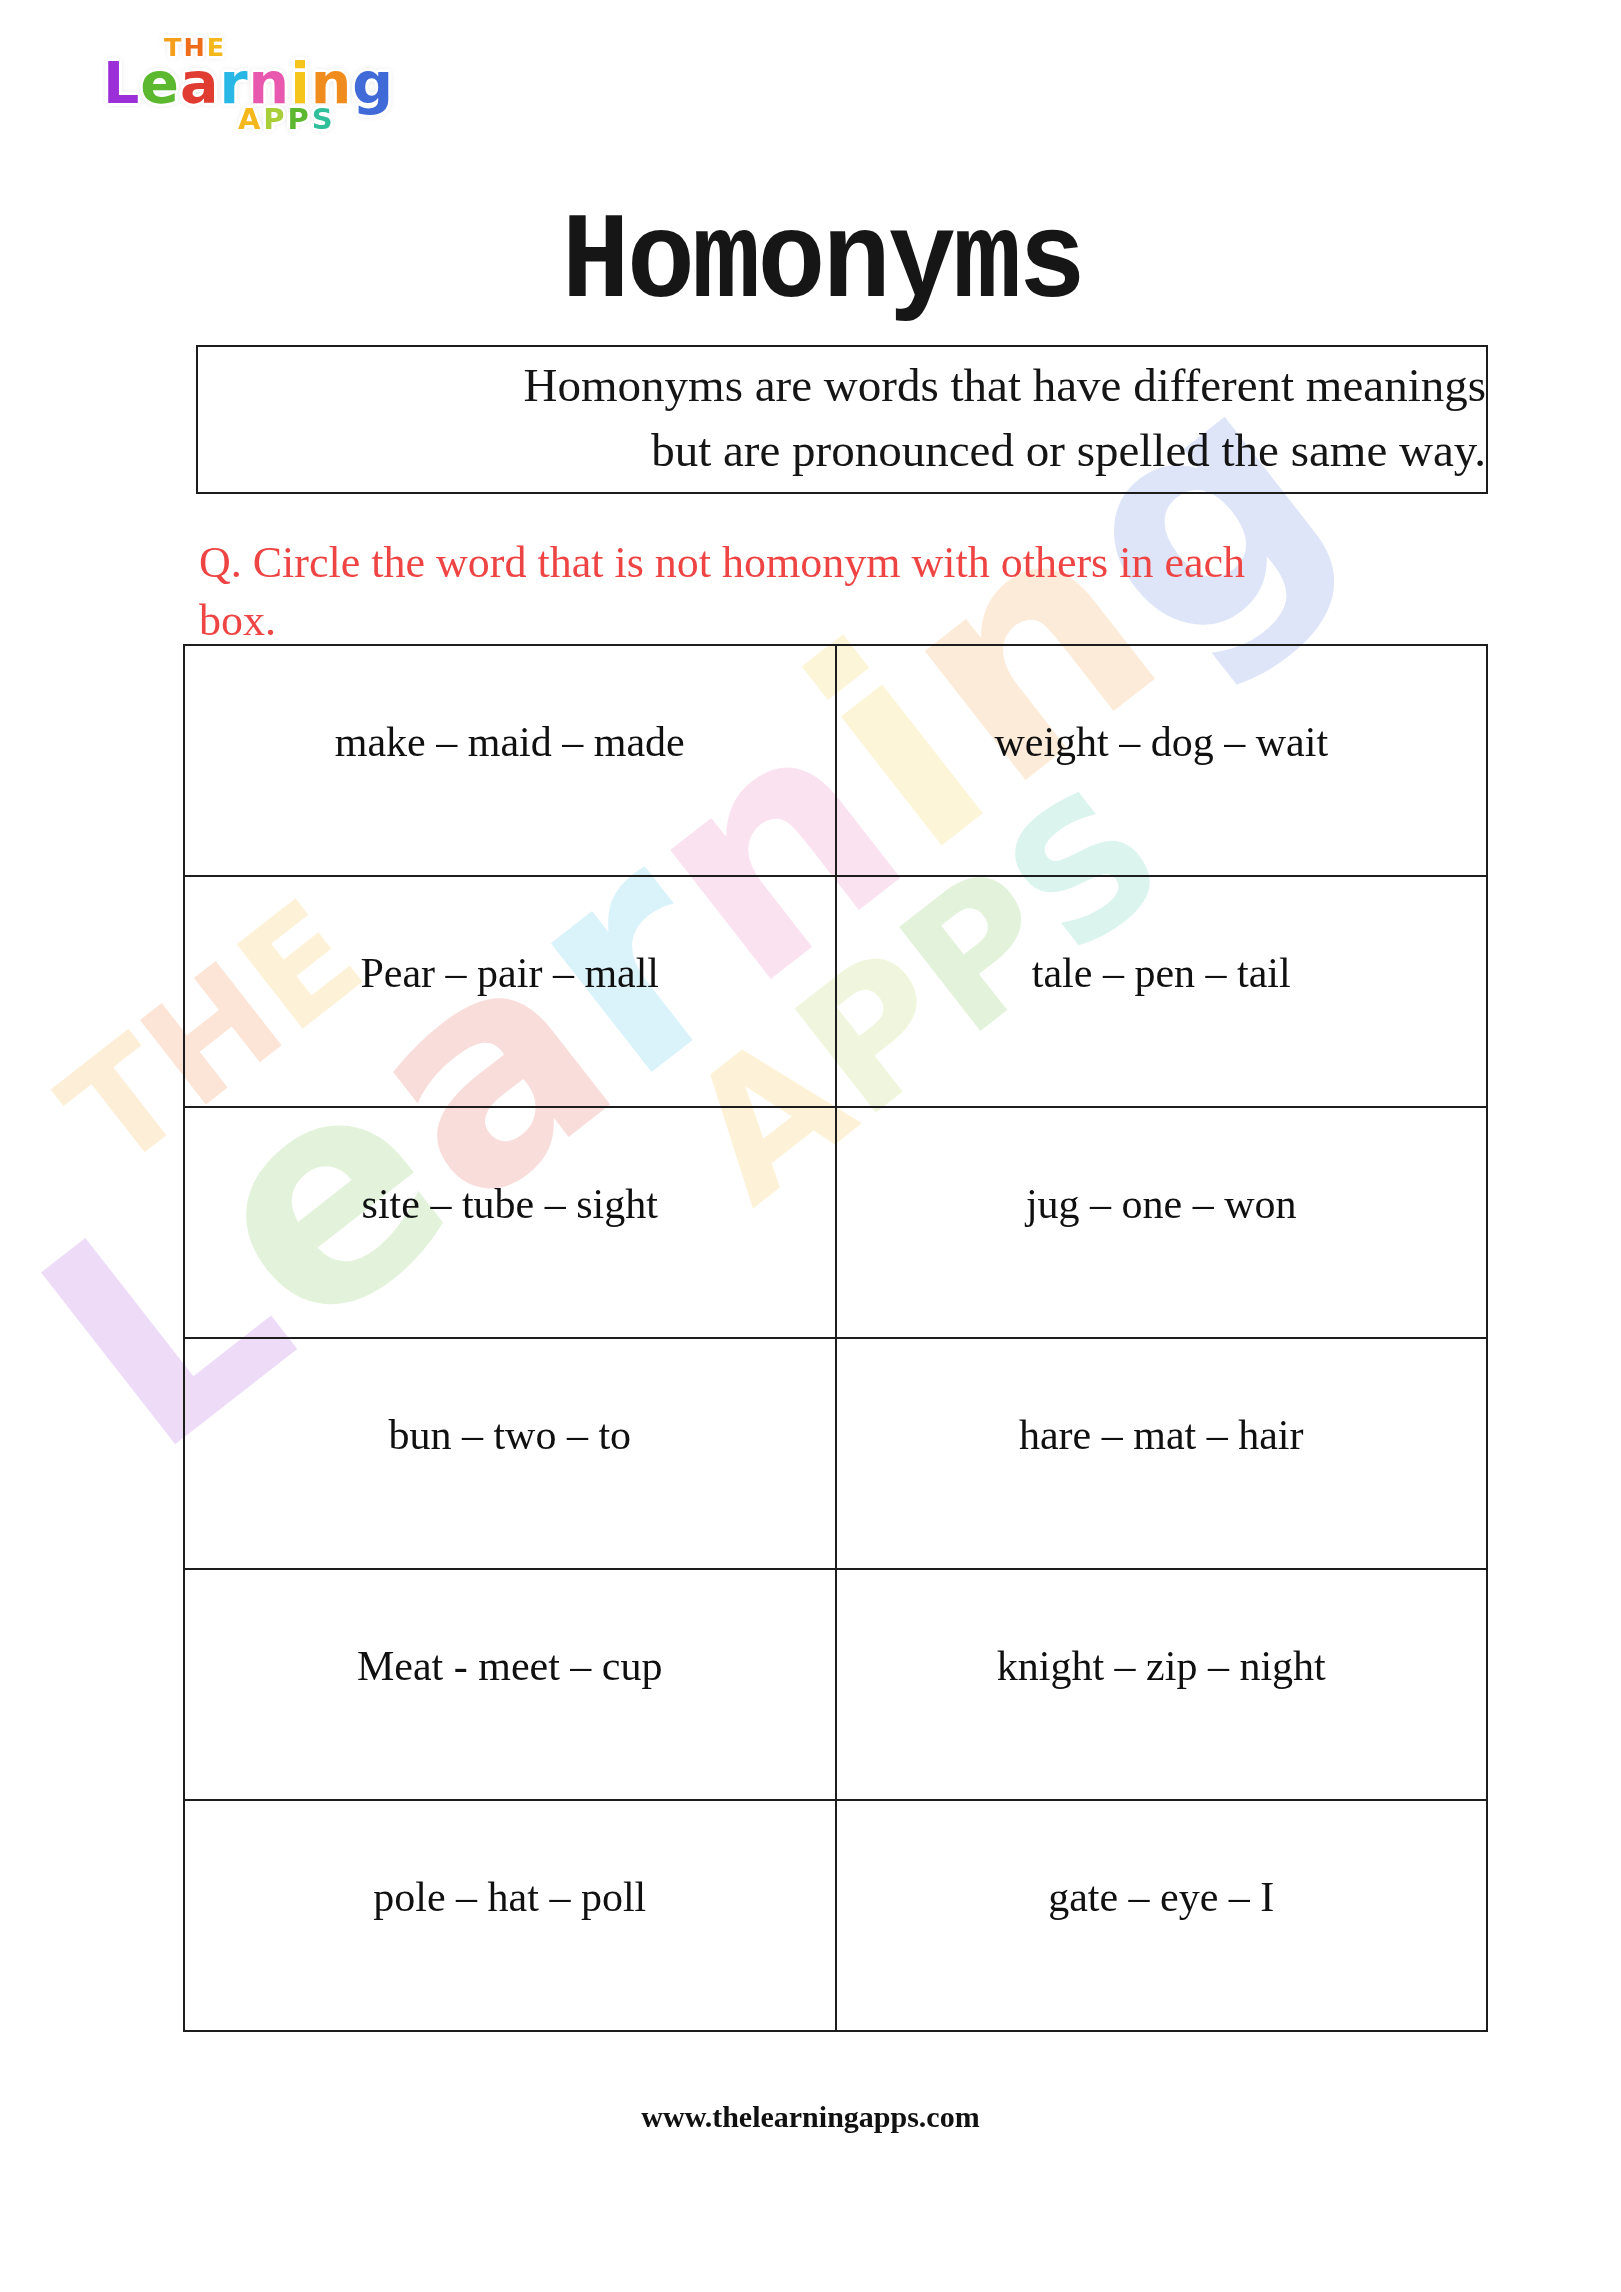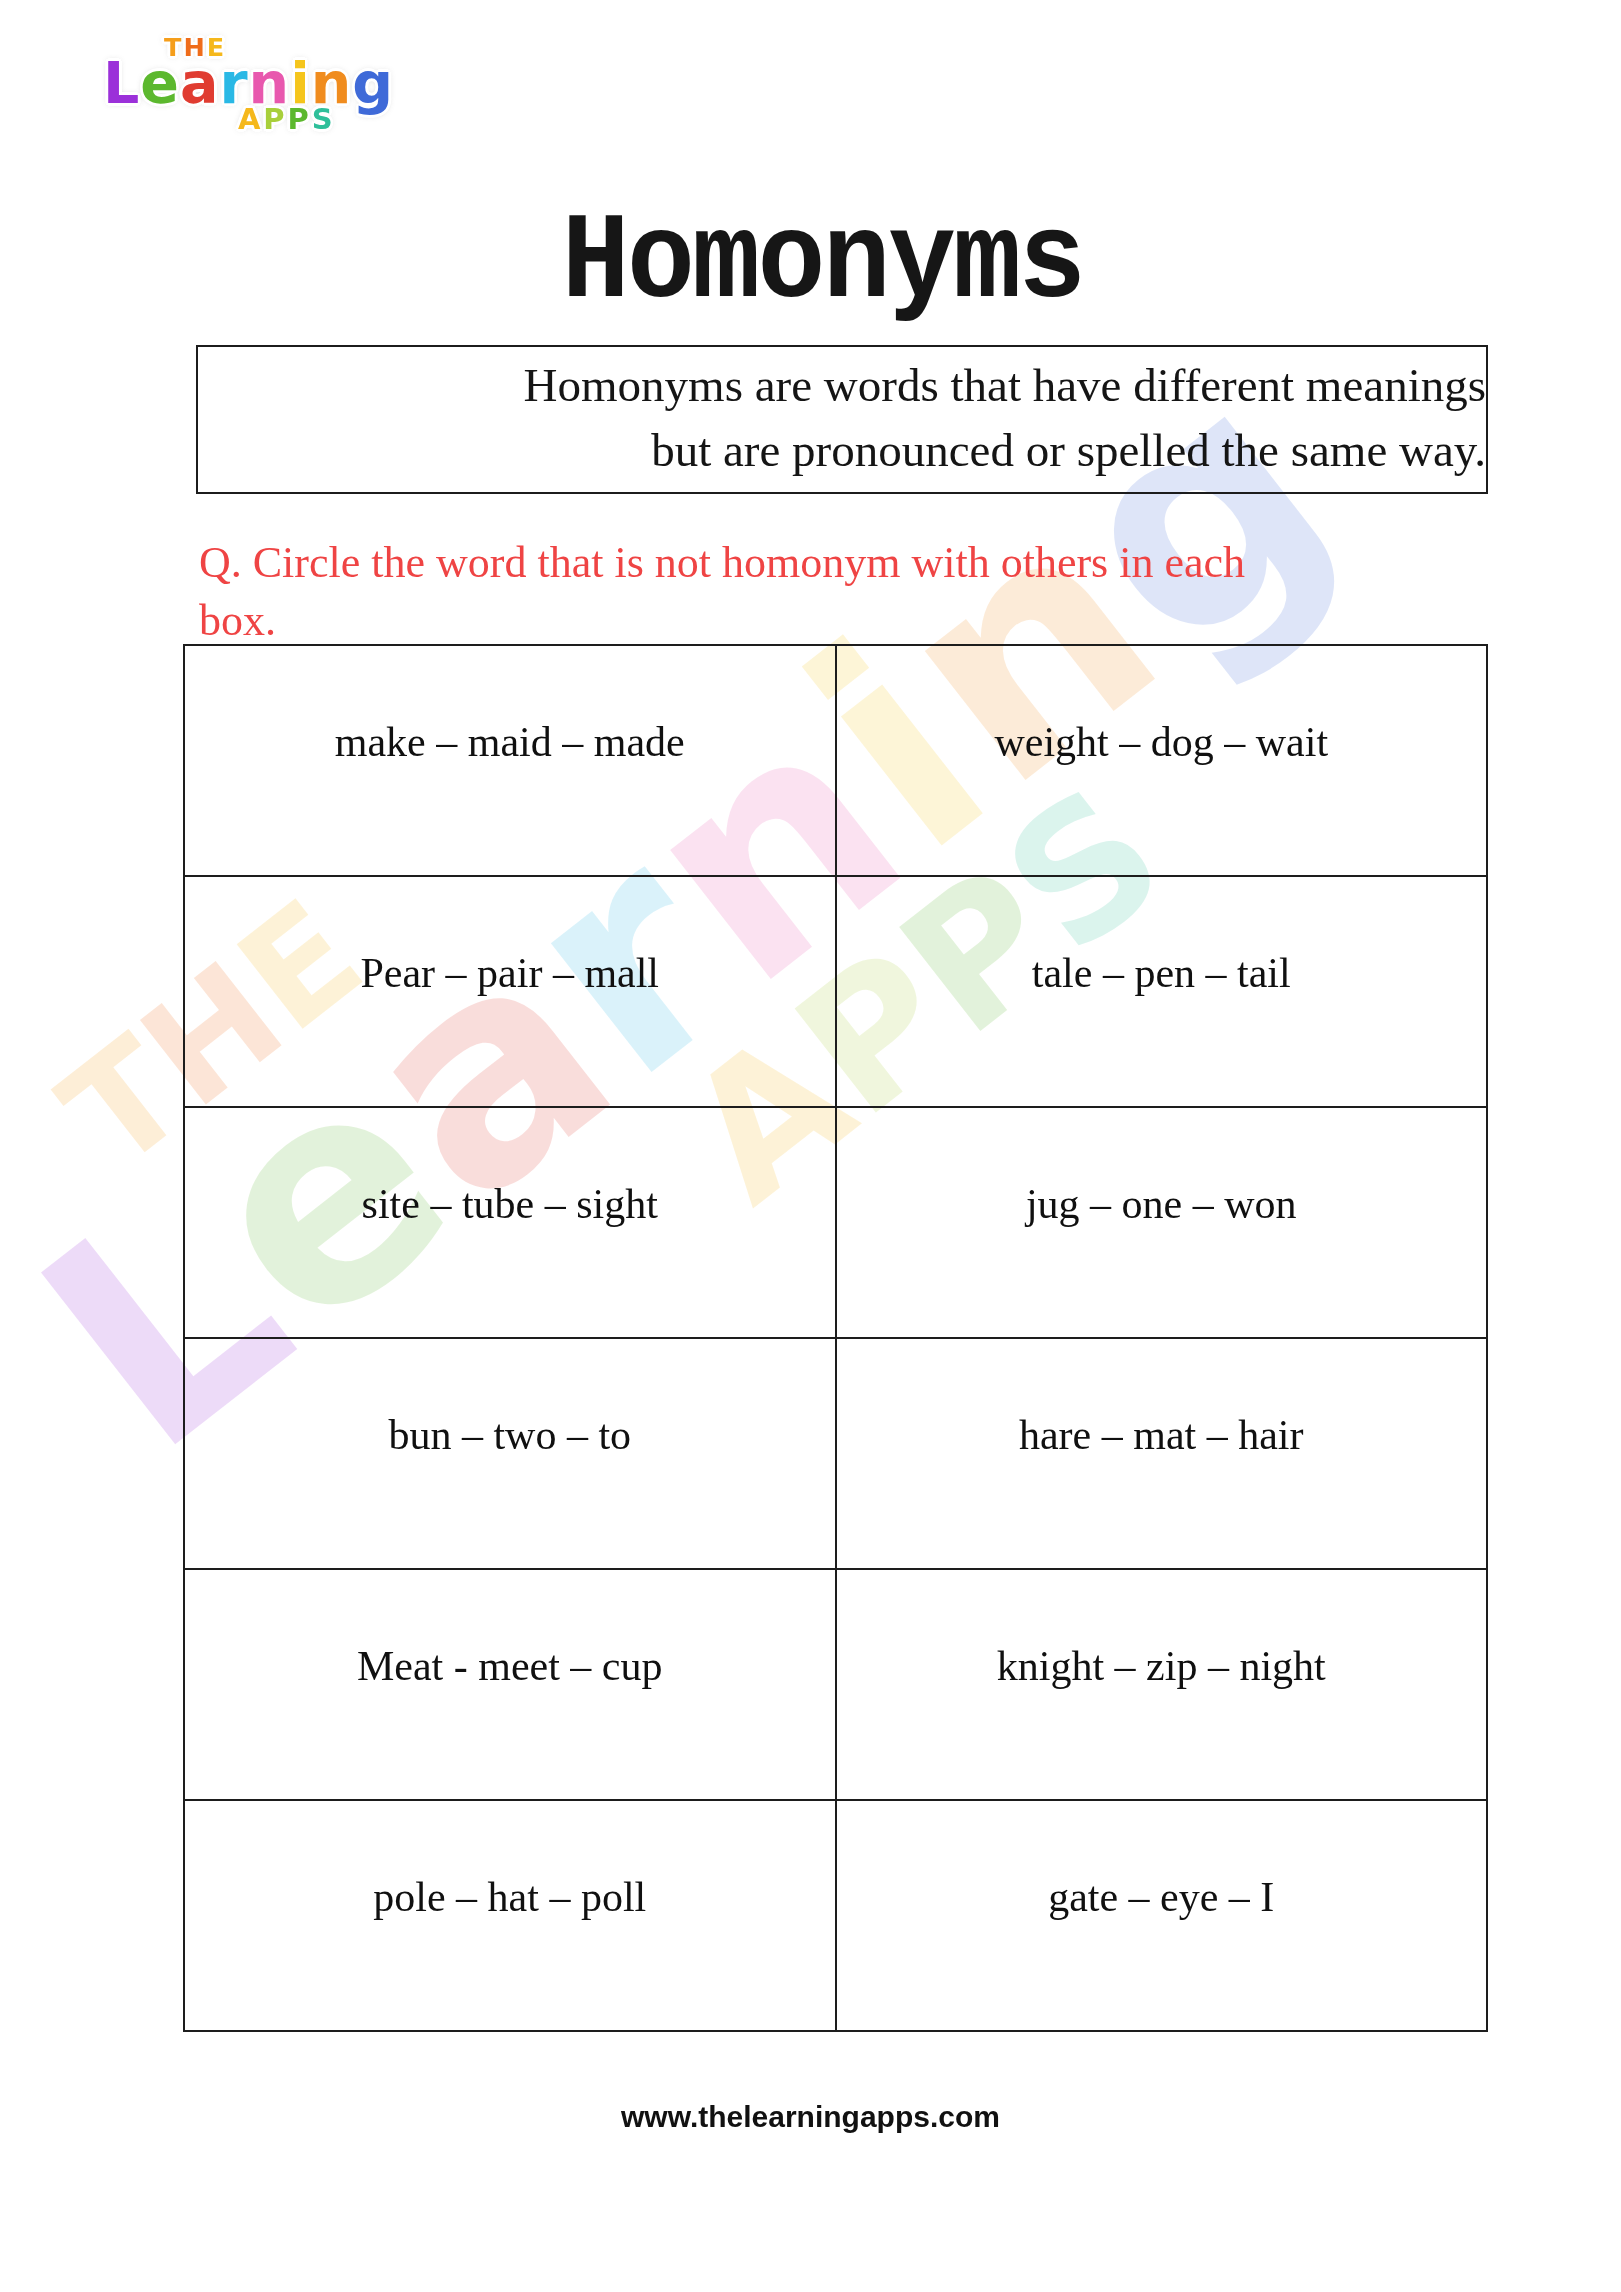--- a/index.html
+++ b/index.html
@@ -81,21 +81,21 @@
     font-size: 42px;
     color: #101010;
     padding: 0 9.8px 37px 9.8px;
     box-sizing: border-box;
   }
 
   
   #footer-url {
     left: 0; top: 2100px; width: 1621px;
     text-align: center;
-    font-family: Liberation Sans, sans-serif;
+    font-family: Liberation Serif, serif;
     font-weight: 700;
     font-size: 30px;
     color: #111111;
   }
 
   
   #watermark {
     position: absolute;
     z-index: 0;
     left: -69px; top: 627px;

